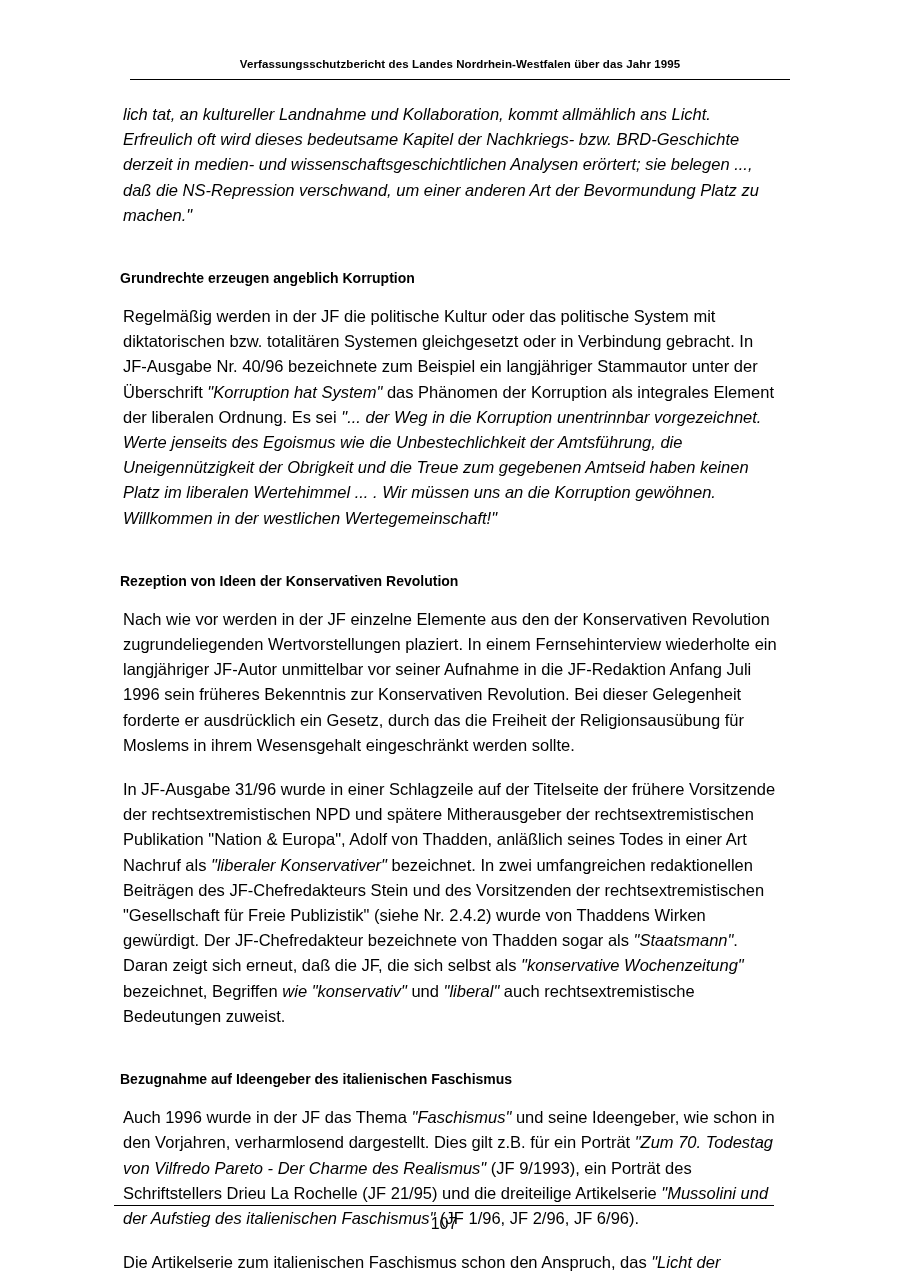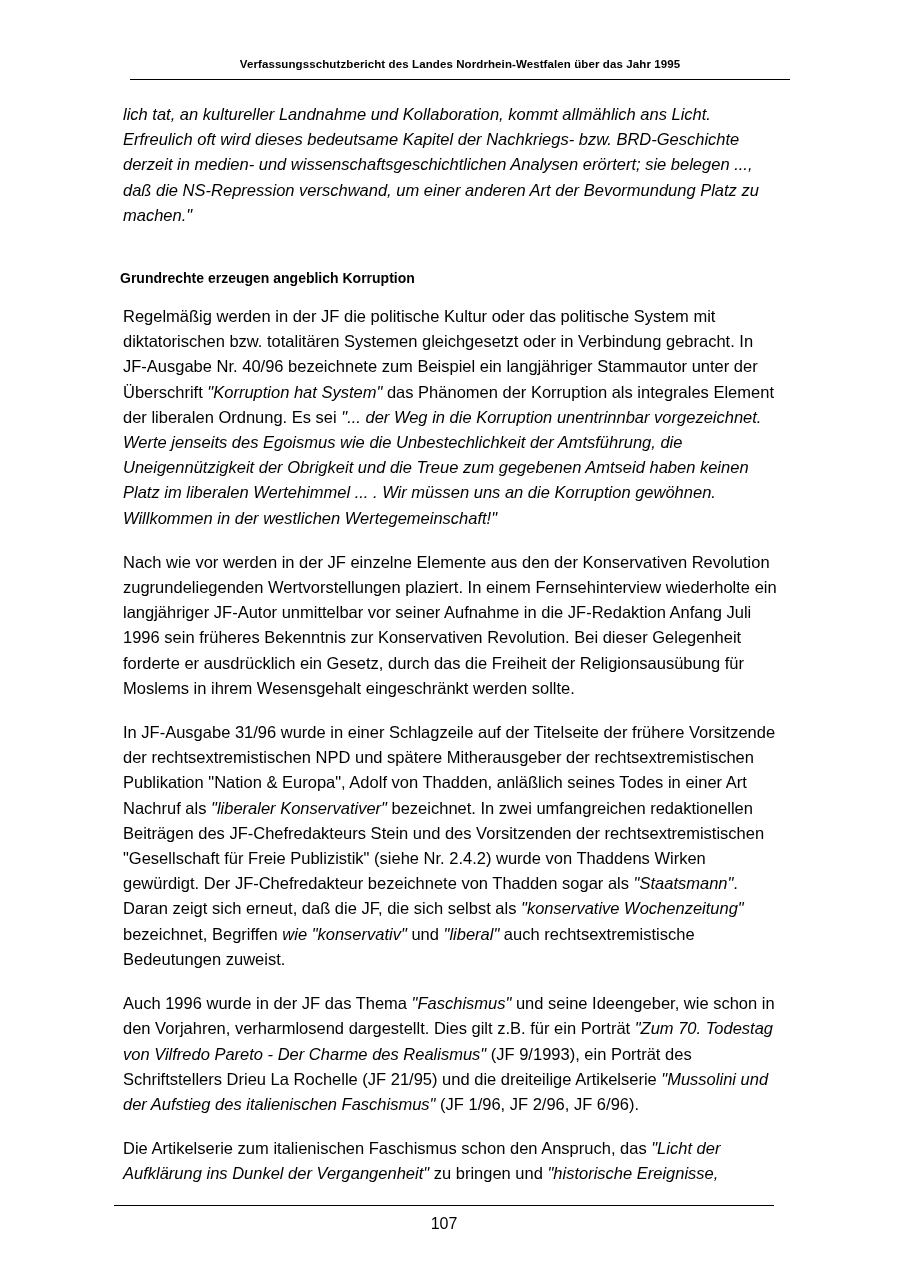--- a/index.html
+++ b/index.html
@@ -94,28 +94,30 @@
   <div class="content">
 
     <p class="para italic">lich tat, an kultureller Landnahme und Kollaboration, kommt allmählich ans Licht. Erfreulich oft wird dieses bedeutsame Kapitel der Nachkriegs- bzw. BRD-Geschichte derzeit in medien- und wissenschaftsgeschichtlichen Analysen erörtert; sie belegen ..., daß die NS-Repression verschwand, um einer anderen Art der Bevormundung Platz zu machen."</p>
 
     <div class="subhead">Grundrechte erzeugen angeblich Korruption</div>
 
     <p class="para">
       <span>Regelmäßig werden in der JF die politische Kultur oder das politische System mit diktatorischen bzw. totalitären Systemen gleichgesetzt oder in Verbindung gebracht. In JF-Ausgabe Nr. 40/96 bezeichnete zum Beispiel ein langjähriger Stammautor unter der Überschrift </span><span class="i">"Korruption hat System"</span><span> das Phänomen der Korruption als integrales Element der liberalen Ordnung. Es sei </span><span class="i">"... der Weg in die Korruption unentrinnbar vorgezeichnet. Werte jenseits des Egoismus wie die Unbestechlichkeit der Amtsführung, die Uneigennützigkeit der Obrigkeit und die Treue zum gegebenen Amtseid haben keinen Platz im liberalen Wertehimmel ... . Wir müssen uns an die Korruption gewöhnen. Willkommen in der westlichen Wertegemeinschaft!"</span>
     </p>
 
+    <div class="subhead">Rezeption von Ideen der Konservativen Revolution</div>
 
     <p class="para">Nach wie vor werden in der JF einzelne Elemente aus den der Konservativen Revolution zugrundeliegenden Wertvorstellungen plaziert. In einem Fernsehinterview wiederholte ein langjähriger JF-Autor unmittelbar vor seiner Aufnahme in die JF-Redaktion Anfang Juli 1996 sein früheres Bekenntnis zur Konservativen Revolution. Bei dieser Gelegenheit forderte er ausdrücklich ein Gesetz, durch das die Freiheit der Religionsausübung für Moslems in ihrem Wesensgehalt eingeschränkt werden sollte.</p>
 
 
     <p class="para">
       <span>In JF-Ausgabe 31/96 wurde in einer Schlagzeile auf der Titelseite der frühere Vorsitzende der rechtsextremistischen NPD und spätere Mitherausgeber der rechtsextremistischen Publikation "Nation &amp; Europa", Adolf von Thadden, anläßlich seines Todes in einer Art Nachruf als </span><span class="i">"liberaler Konservativer"</span><span> bezeichnet. In zwei umfangreichen redaktionellen Beiträgen des JF-Chefredakteurs Stein und des Vorsitzenden der rechtsextremistischen "Gesellschaft für Freie Publizistik" (siehe Nr. 2.4.2) wurde von Thaddens Wirken gewürdigt. Der JF-Chefredakteur bezeichnete von Thadden sogar als </span><span class="i">"Staatsmann"</span><span>. Daran zeigt sich erneut, daß die JF, die sich selbst als </span><span class="i">"konservative Wochenzeitung"</span><span> bezeichnet, Begriffen </span><span class="i">wie "konservativ"</span><span> und </span><span class="i">"liberal"</span><span> auch rechtsextremistische Bedeutungen zuweist.</span>
     </p>
 
+    <div class="subhead">Bezugnahme auf Ideengeber des italienischen Faschismus</div>
 
     <p class="para">
       <span>Auch 1996 wurde in der JF das Thema </span><span class="i">"Faschismus"</span><span> und seine Ideengeber, wie schon in den Vorjahren, verharmlosend dargestellt. Dies gilt z.B. für ein Porträt </span><span class="i">"Zum 70. Todestag von Vilfredo Pareto - Der Charme des Realismus"</span><span> (JF 9/1993), ein Porträt des Schriftstellers Drieu La Rochelle (JF 21/95) und die dreiteilige Artikelserie </span><span class="i">"Mussolini und der Aufstieg des italienischen Faschismus"</span><span> (JF 1/96, JF 2/96, JF 6/96).</span>
     </p>
 
     <p class="para">
       <span>Die Artikelserie zum italienischen Faschismus schon den Anspruch, das </span><span class="i">"Licht der Aufklärung ins Dunkel der Vergangenheit"</span><span> zu bringen und </span><span class="i">"historische Ereignisse,</span>
     </p>
 
   </div>

